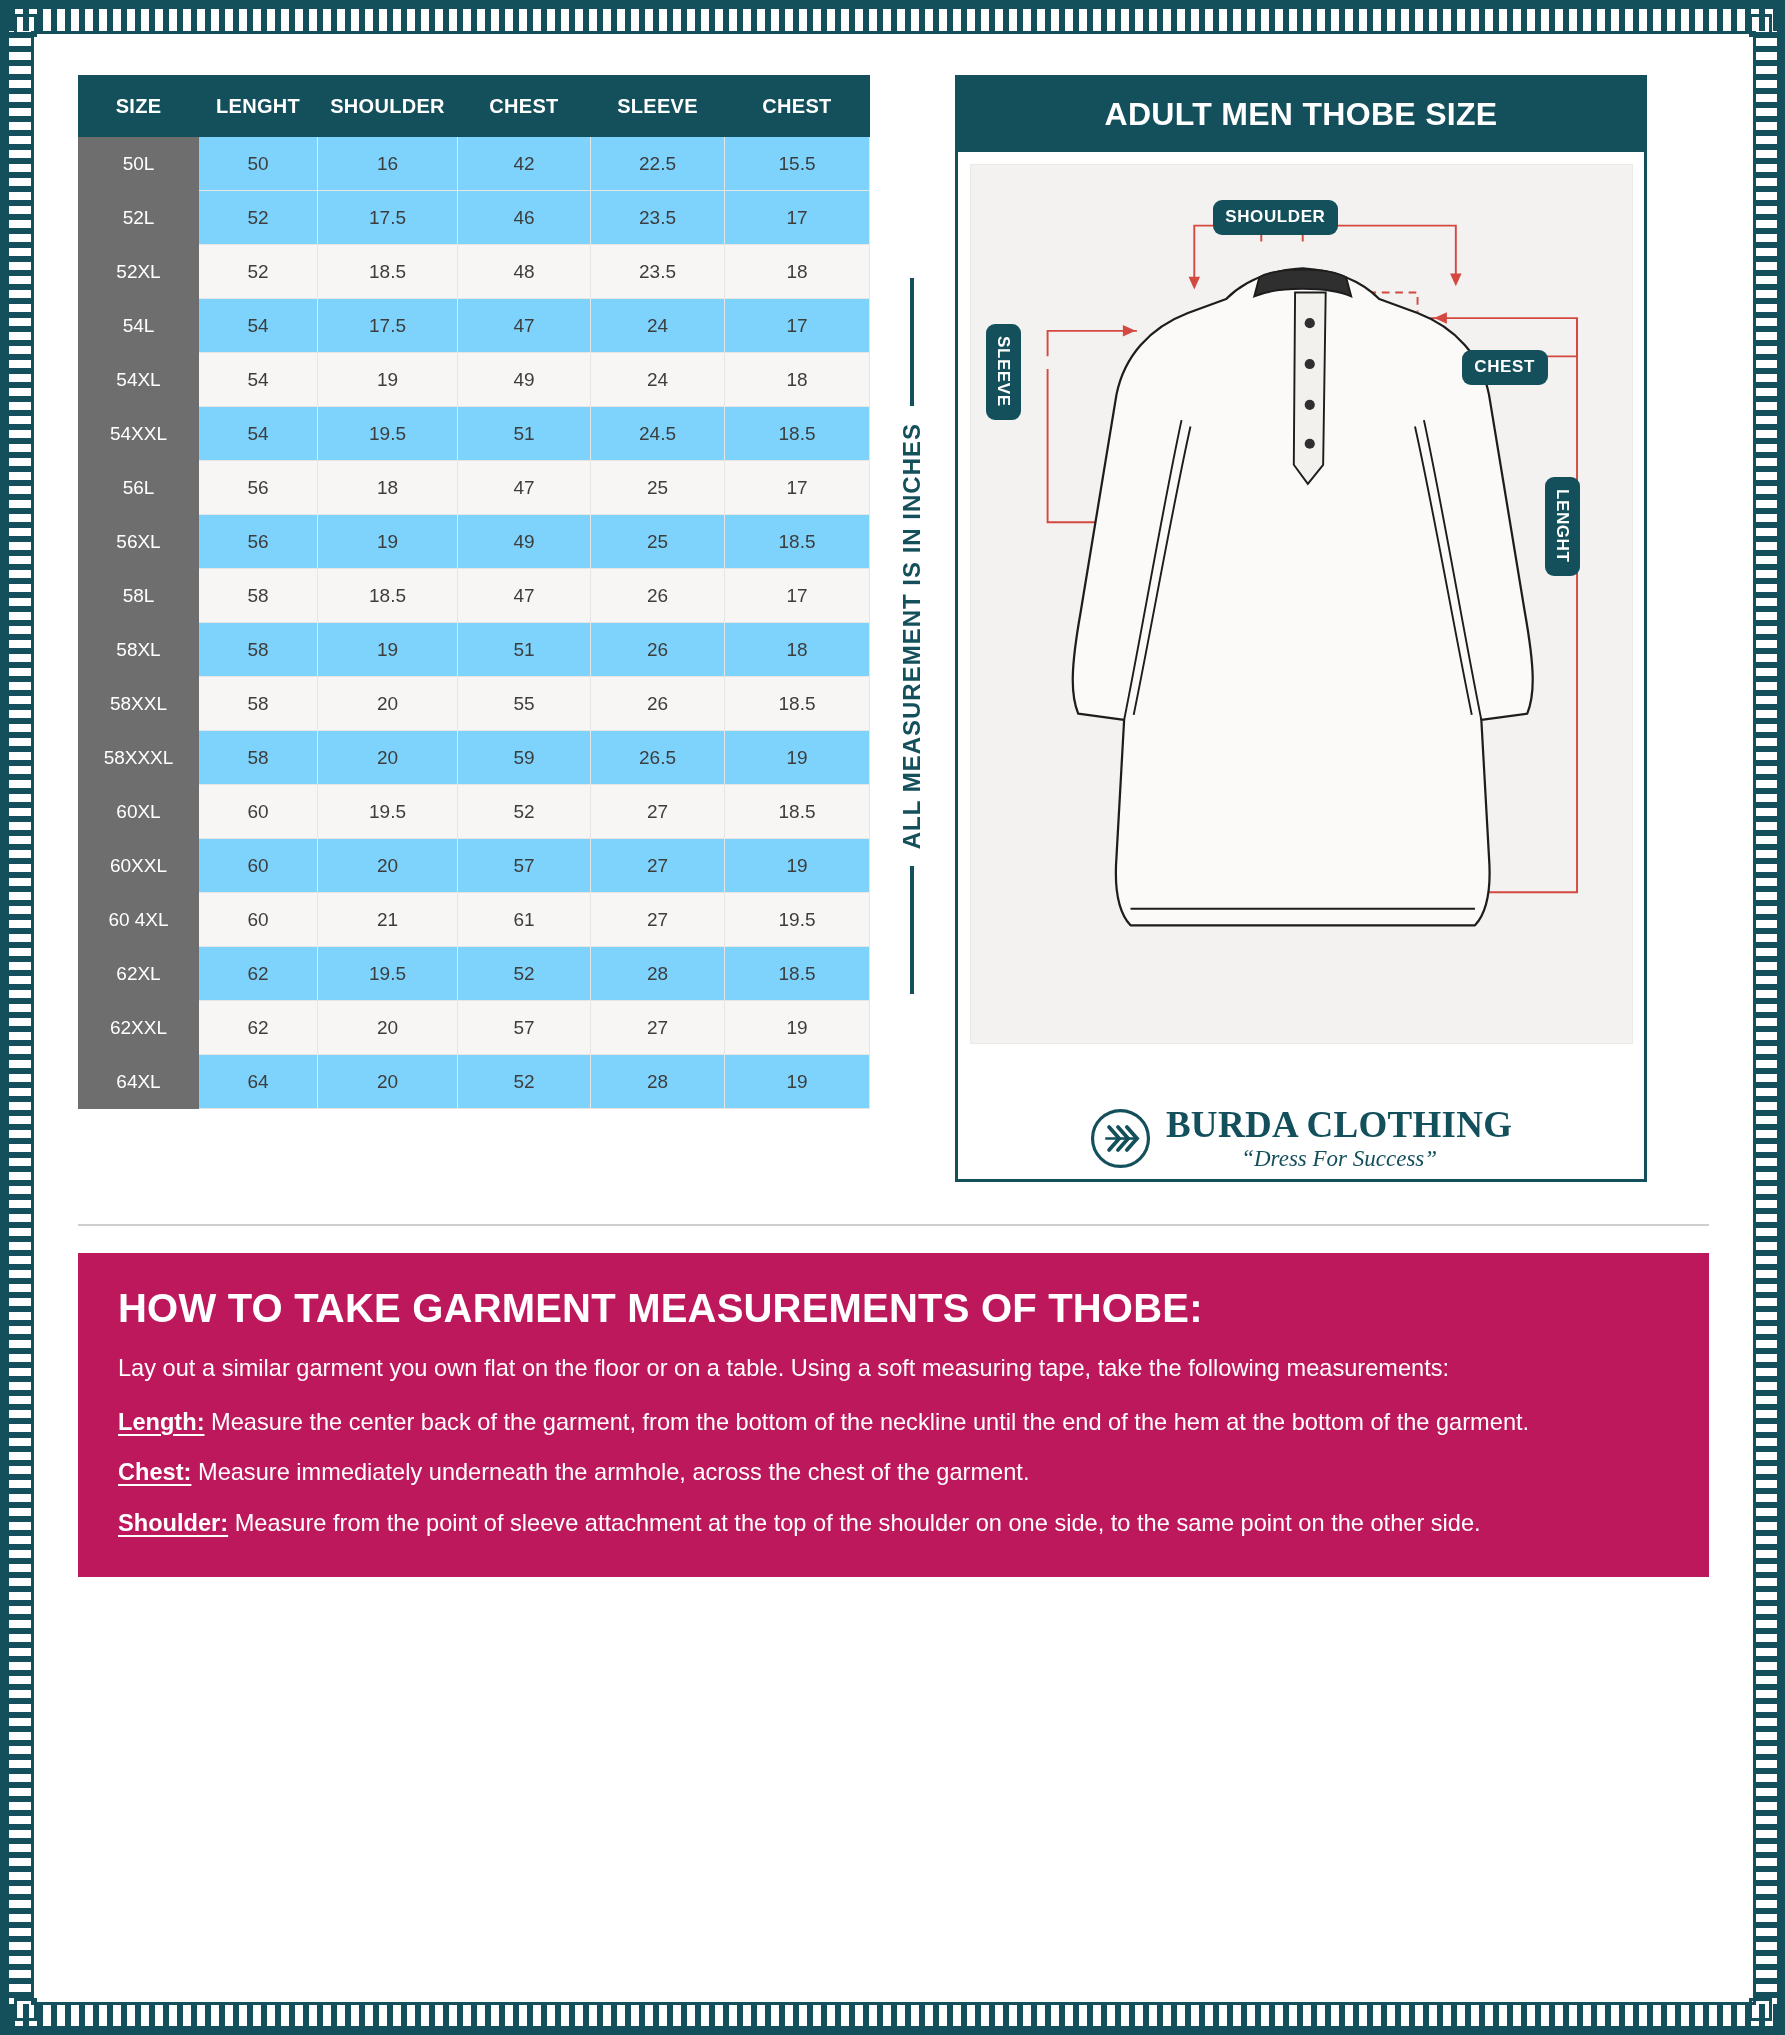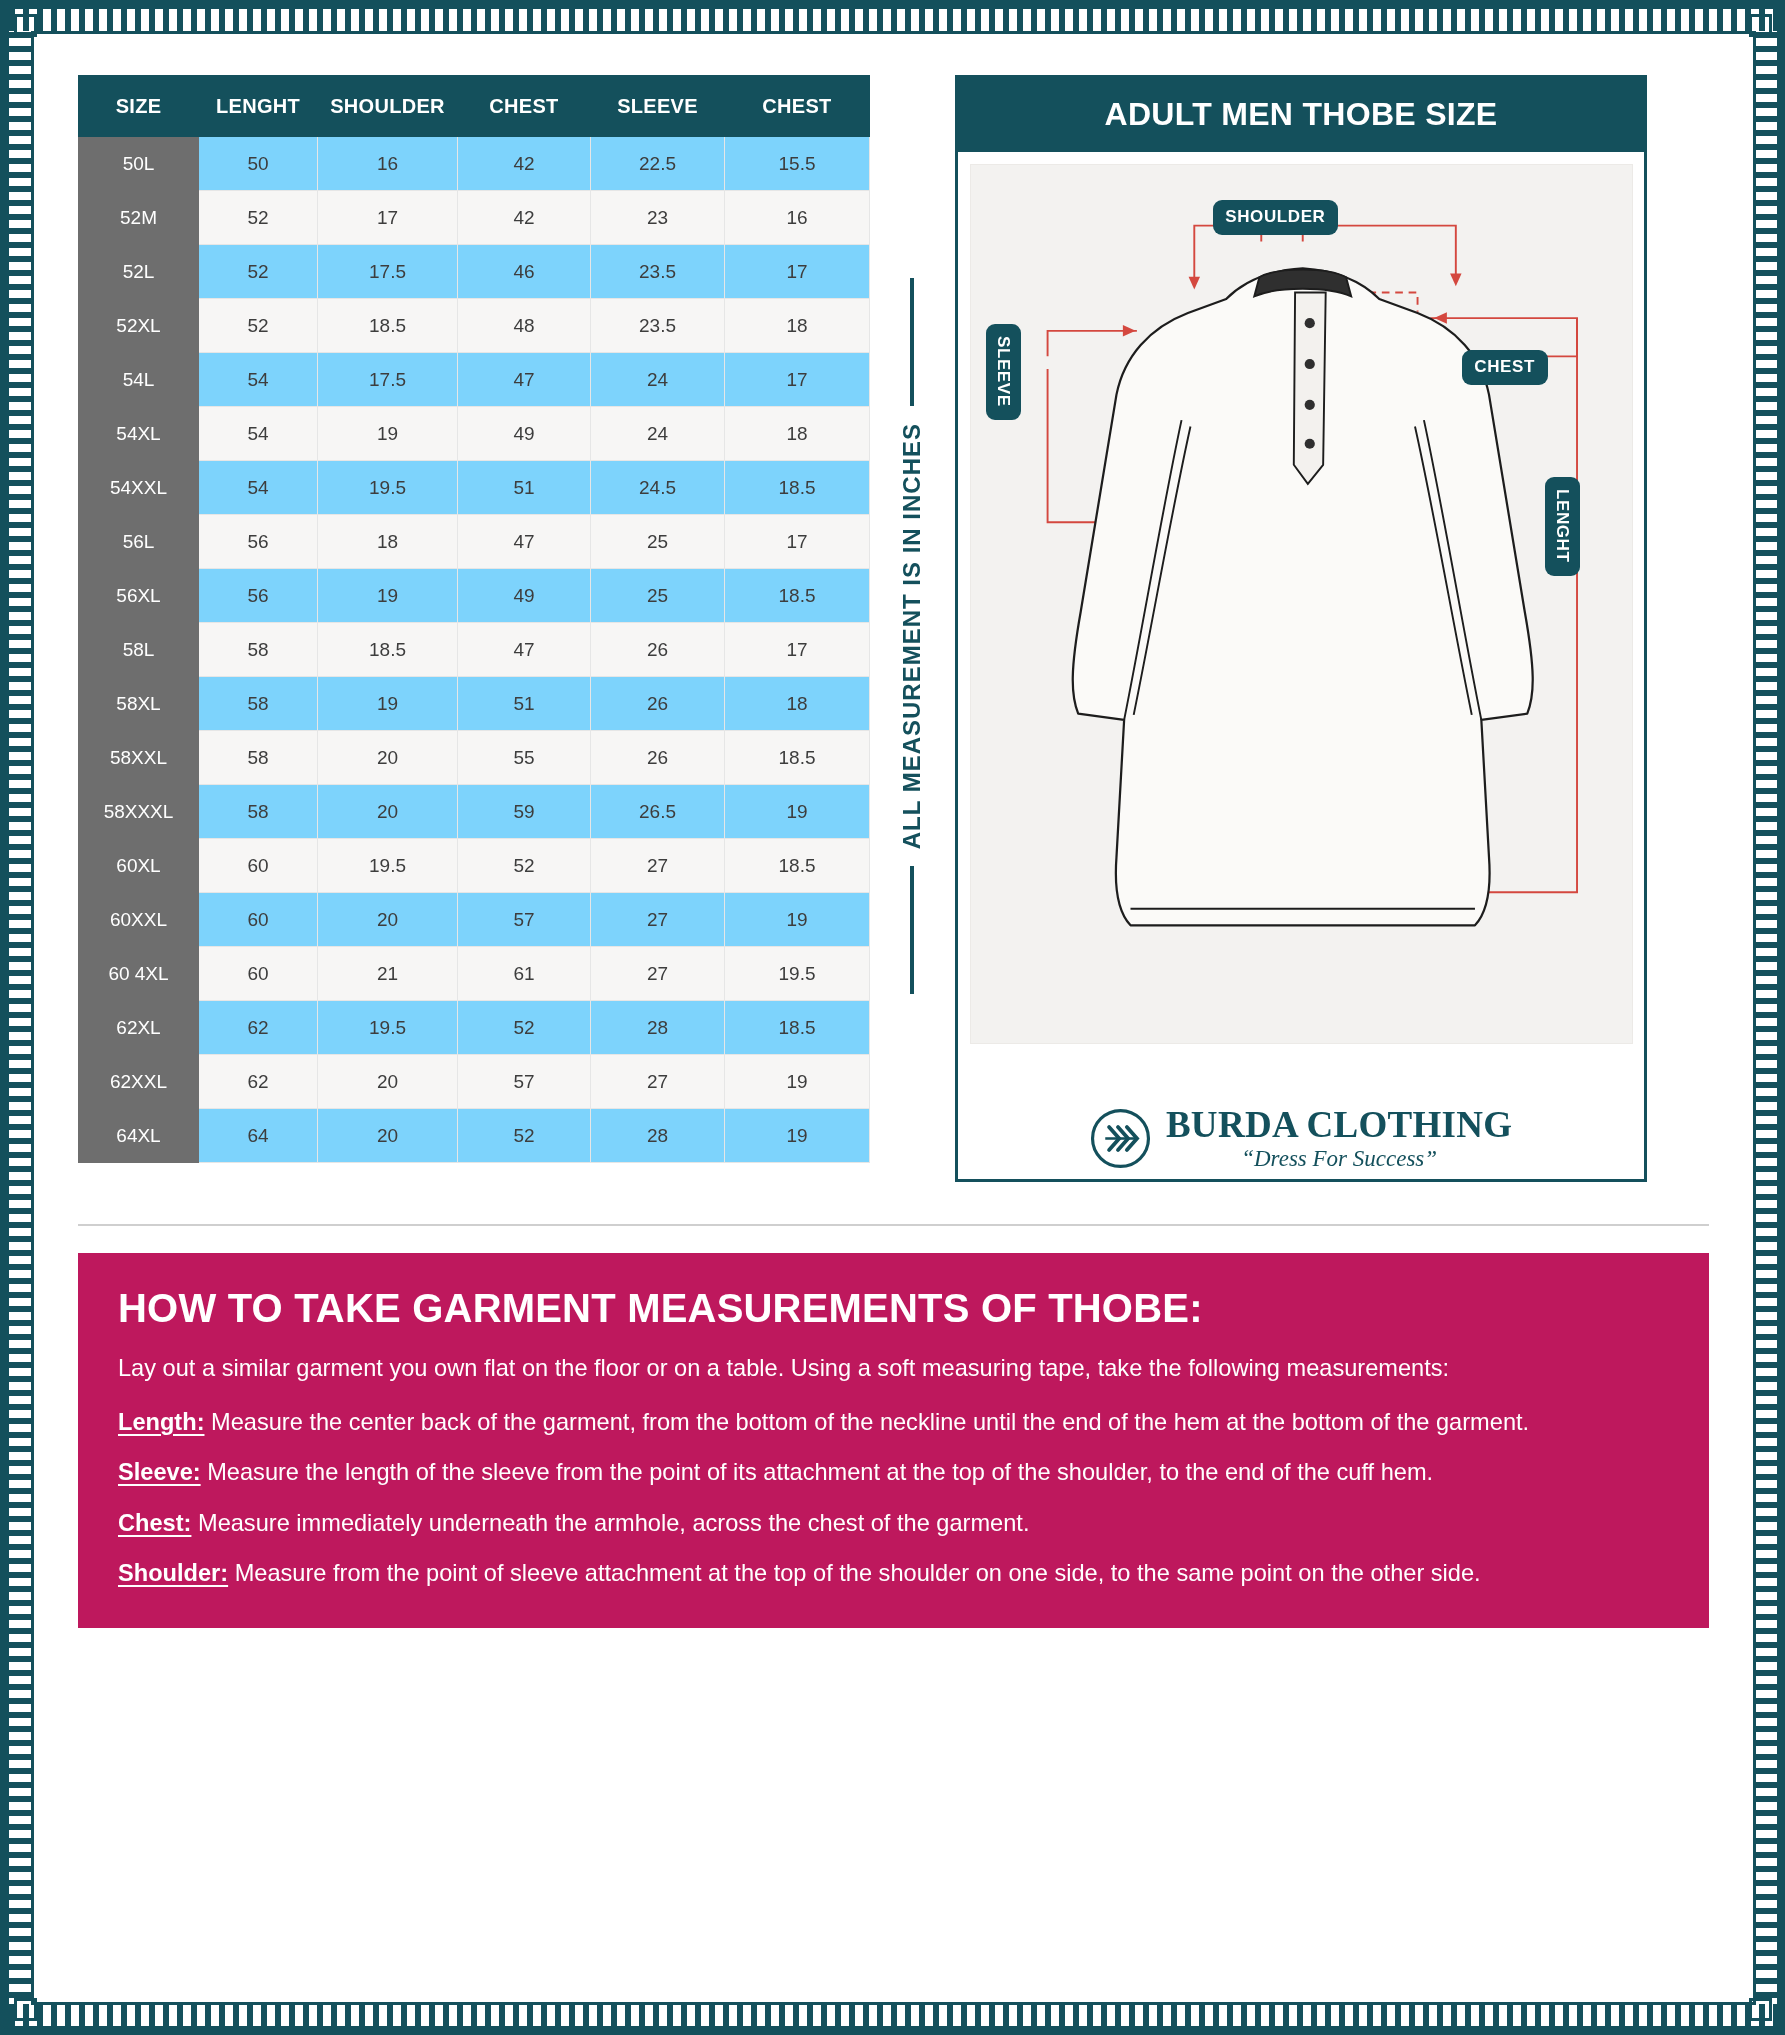--- a/index.html
+++ b/index.html
@@ -271,28 +271,20 @@
           </tr>
         </thead>
         <tbody>
           <tr class="odd">
             <td class="sizecell">50L</td>
             <td>50</td>
             <td>16</td>
             <td>42</td>
             <td>22.5</td>
             <td>15.5</td>
-          </tr>
-          <tr class="even">
-            <td class="sizecell">52M</td>
-            <td>52</td>
-            <td>17</td>
-            <td>42</td>
-            <td>23</td>
-            <td>16</td>
           </tr>
           <tr class="odd">
             <td class="sizecell">52L</td>
             <td>52</td>
             <td>17.5</td>
             <td>46</td>
             <td>23.5</td>
             <td>17</td>
           </tr>
           <tr class="even">
@@ -548,23 +540,20 @@
 
   <div class="howto">
     <h2>HOW TO TAKE GARMENT MEASUREMENTS OF THOBE:</h2>
 
     <p class="lead">Lay out a similar garment you own flat on the floor or on a table. Using a soft measuring tape, take the following measurements:</p>
 
     <p>
       <span class="term">Length:</span><span> Measure the center back of the garment, from the bottom of the neckline until the end of the hem at the bottom of the garment.</span>
     </p>
 
-    <p>
-      <span class="term">Sleeve:</span><span> Measure the length of the sleeve from the point of its attachment at the top of the shoulder, to the end of the cuff hem.</span>
-    </p>
 
     <p>
       <span class="term">Chest:</span><span> Measure immediately underneath the armhole, across the chest of the garment.</span>
     </p>
 
     <p>
       <span class="term">Shoulder:</span><span> Measure from the point of sleeve attachment at the top of the shoulder on one side, to the same point on the other side.</span>
     </p>
   </div>
 

